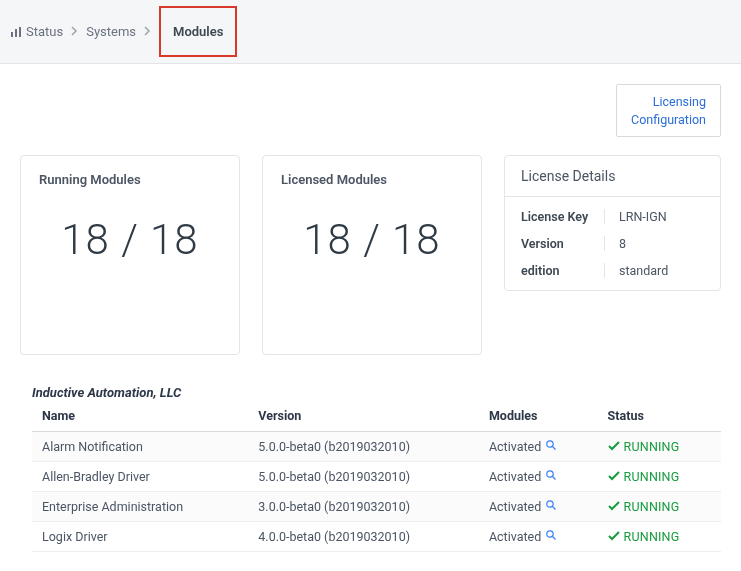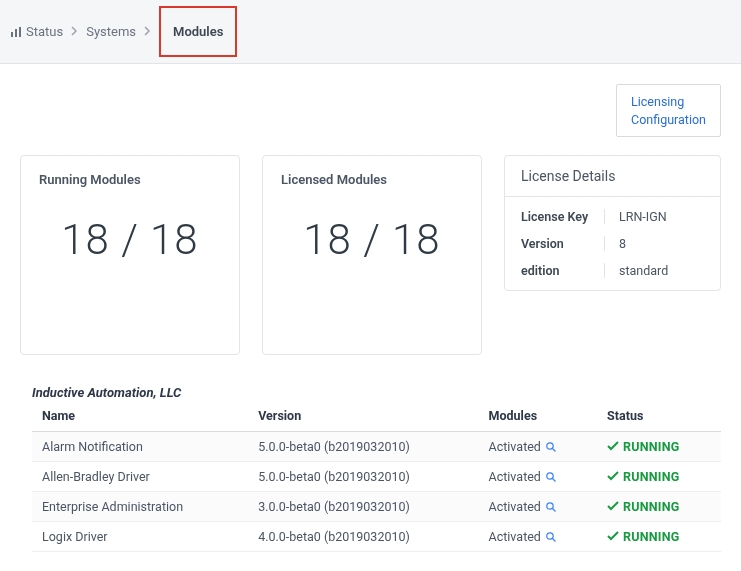--- a/index.html
+++ b/index.html
@@ -35,21 +35,21 @@
 
 .topright {
   display: flex;
   justify-content: flex-end;
   padding: 20px 20px 0 20px;
 }
 .config-btn {
   border: 1px solid #d6dbe0;
   border-radius: 2px;
   padding: 8px 14px;
-  text-align: left;
+  text-align: right;
   color: #2a6ed6;
   font-size: 12.5px;
   line-height: 1.4;
   background: #fff;
   cursor: pointer;
 }
 
 .cards {
   display: flex;
   gap: 22px;
@@ -123,27 +123,27 @@
   border-bottom: 1px solid #d6dbe0;
 }
 tbody td {
   padding: 7px 10px;
   border-bottom: 1px solid #eceef0;
   color: #4b5563;
 }
 tbody tr:nth-child(odd) td { background: #fbfbfc; }
 .status-running {
   color: #169c3f;
-  font-weight: 700;
+  font-weight: 400;
   letter-spacing: 0.2px;
   display: inline-flex;
   align-items: center;
 }
 .status-running svg { margin-right: 4px; }
-.license-cell { display: inline-flex; align-items: center; gap: 4px; }
+.license-cell { display: inline-flex; align-items: flex-start; gap: 4px; }
 .mag-icon { display:inline-flex; cursor:pointer; }
 </style>
 </head>
 <body>
 
 <div class="breadcrumb">
   <span class="bc-icon">
     <svg width="12" height="12" viewBox="0 0 12 12">
         <rect x="1" y="6" width="2" height="5" fill="#6b7280"></rect>
         <rect x="5" y="3" width="2" height="8" fill="#6b7280"></rect>

